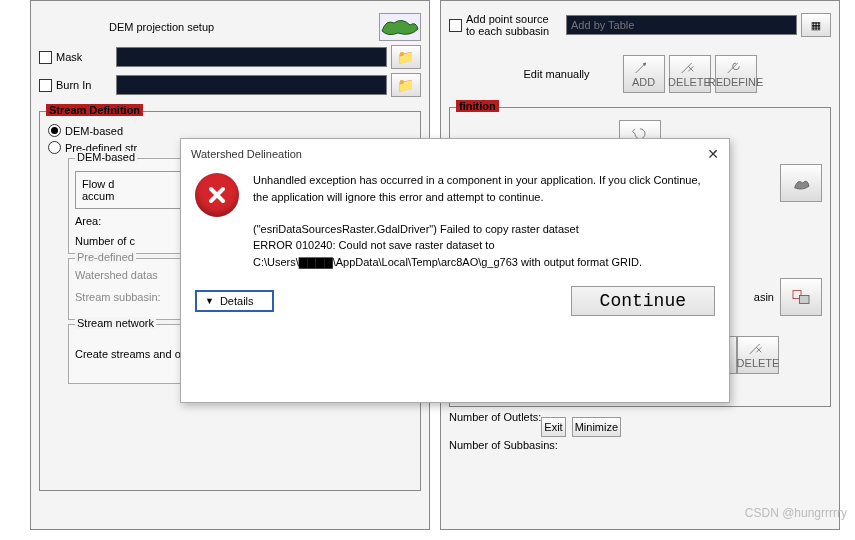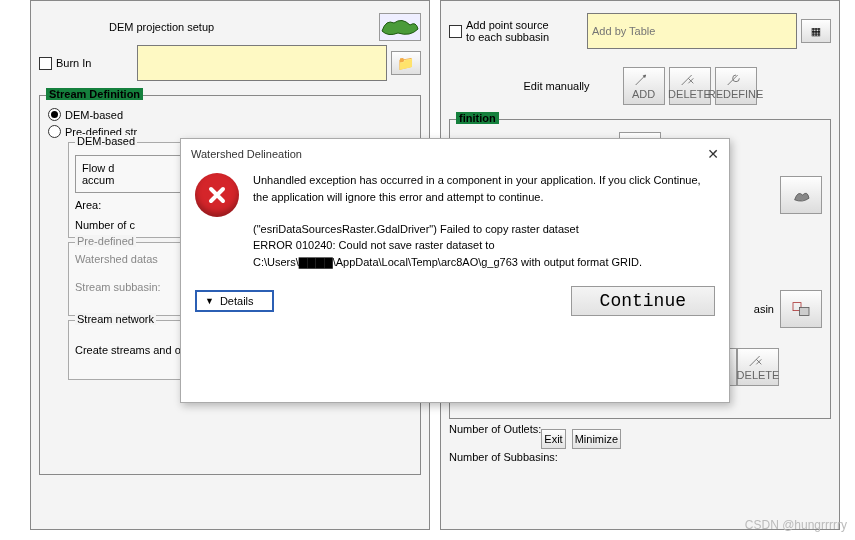--- a/index.html
+++ b/index.html
@@ -1,27 +1,27 @@
 <!DOCTYPE html>
 <html><head>
 <meta charset="utf-8">
 <style>
   * { box-sizing: border-box; font-family: "Microsoft Sans Serif", Tahoma, sans-serif; font-size: 11px; }
   body { margin: 0; background: #fff; width: 855px; height: 540px; position: relative; overflow: hidden; }
   .panel { border: 1px solid #888; background: #f4f4f4; padding: 8px; position: absolute; }
   .left-panel { left: 30px; top: 0; width: 400px; height: 530px; }
   .right-panel { left: 440px; top: 0; width: 400px; height: 530px; }
   .groupbox { border: 1px solid #888; margin: 4px 0; padding: 8px 8px 6px 8px; position: relative; background: #f4f4f4; }
-  .groupbox-title { position: absolute; top: -8px; left: 6px; background: #15803d; padding: 0 3px; font-weight: bold; }
+  .groupbox-title { position: absolute; top: -8px; left: 6px; background: #b91c1c; padding: 0 3px; font-weight: bold; }
   .row { display: flex; align-items: center; margin: 4px 0; }
   .checkbox { width: 13px; height: 13px; border: 1px solid #333; background: #fff; margin-right: 4px; display: inline-block; }
   .radio { width: 13px; height: 13px; border: 1px solid #333; border-radius: 50%; background: #fff; margin-right: 4px; display: inline-flex; align-items: center; justify-content: center; }
   .radio.checked::after { content: ""; width: 7px; height: 7px; background: #000; border-radius: 50%; }
   .field-label { width: 60px; }
-  .text-input { flex: 1; height: 36px; border: 1px solid #7a7a7a; background: #fef9c3; padding: 0 4px; color: #888; margin-left: 21px; }
+  .text-input { flex: 1; height: 20px; border: 1px solid #7a7a7a; background: #0f172a; padding: 0 4px; color: #888; }
   .folder-btn, .icon-btn { width: 30px; height: 24px; border: 1px solid #999; background: linear-gradient(#fefefe,#e0e0e0); margin-left: 4px; display: flex; align-items: center; justify-content: center; }
   .folder-icon::before { content: "📁"; font-size: 14px; }
   .pred { color: #888; }
   .subgroup { border: 1px solid #aaa; padding: 6px; margin: 4px 0; position: relative; background: #f8f8f8; }
   .subgroup-title { position: absolute; top: -8px; left: 6px; background: #f4f4f4; padding: 0 2px; }
   .big-icon-btn { width: 42px; height: 38px; border: 1px solid #999; background: linear-gradient(#fefefe,#dcdcdc); display: flex; flex-direction: column; align-items: center; justify-content: center; font-size: 7px; color: #666; text-align: center; }
   .big-icon-btn svg { width: 20px; height: 16px; }
   .dialog { position: absolute; left: 180px; top: 138px; width: 550px; height: 265px; background: #fff; border: 1px solid #aaa; box-shadow: 2px 3px 8px rgba(0,0,0,0.25); z-index: 10; }
   .dialog-title { height: 30px; display: flex; align-items: center; padding: 0 10px; font-size: 12px; color: #333; }
   .dialog-close { margin-left: auto; font-size: 14px; color: #333; }
@@ -30,35 +30,43 @@
   .err-icon svg { width: 24px; height: 24px; }
   .dialog-text { font-family: "Courier New", monospace; font-size: 12px; line-height: 1.3; white-space: pre-wrap; }
   .dialog-buttons { display: flex; padding: 6px 14px 10px 14px; align-items: center; }
   .details-btn { display: flex; align-items: center; border: 2px solid #2b5fb4; background: #fff; padding: 3px 18px 3px 8px; font-family: "Courier New", monospace; font-size: 12px; }
   .continue-btn { margin-left: auto; border: 1px solid #999; background: linear-gradient(#f4f4f4,#e2e2e2); padding: 4px 28px; font-family: "Courier New", monospace; font-size: 18px; }
   .map-icon { width: 42px; height: 28px; border: 1px solid #999; background: #eef; display: flex; align-items: center; justify-content: center; }
   .right-label { width: 95px; }
   .stat-row { display: flex; justify-content: flex-start; margin: 2px 0; }
   .footer-btns { display: flex; justify-content: flex-end; gap: 6px; margin-top: 6px; }
   .std-btn { border: 1px solid #999; background: linear-gradient(#fefefe,#e2e2e2); padding: 3px 2px; }
-  .watermark { position: absolute; right: 8px; bottom: 8px; color: #bbb; font-size: 12px; z-index: 20; }
+  .watermark { position: absolute; right: 8px; bottom: 20px; color: #bbb; font-size: 12px; z-index: 20; }
 </style>
 </head>
 <body>
 
 <div class="panel left-panel">
   <div class="row" style="justify-content:space-between;padding-left:70px;">
     <span>DEM projection setup</span>
     <div class="map-icon">
       <svg viewBox="0 0 40 24">
           <path d="M2 16 Q6 4 14 8 Q22 2 30 10 Q36 6 38 14 Q30 22 18 18 Q8 22 2 16 Z" fill="#4a9b3a" stroke="#1e5a12"></path>
         </svg>
     </div>
   </div>
 
+  <div class="row">
+    <span class="checkbox"></span>
+    <span class="field-label">Mask</span>
+    <input class="text-input" style="">
+    <div class="folder-btn">
+        <span class="folder-icon"></span>
+      </div>
+  </div>
   <div class="row">
     <span class="checkbox"></span>
     <span class="field-label">Burn In</span>
     <input class="text-input" style="">
     <div class="folder-btn">
         <span class="folder-icon"></span>
       </div>
   </div>
 
   <div class="groupbox" style="margin-top:14px;height:380px;">

